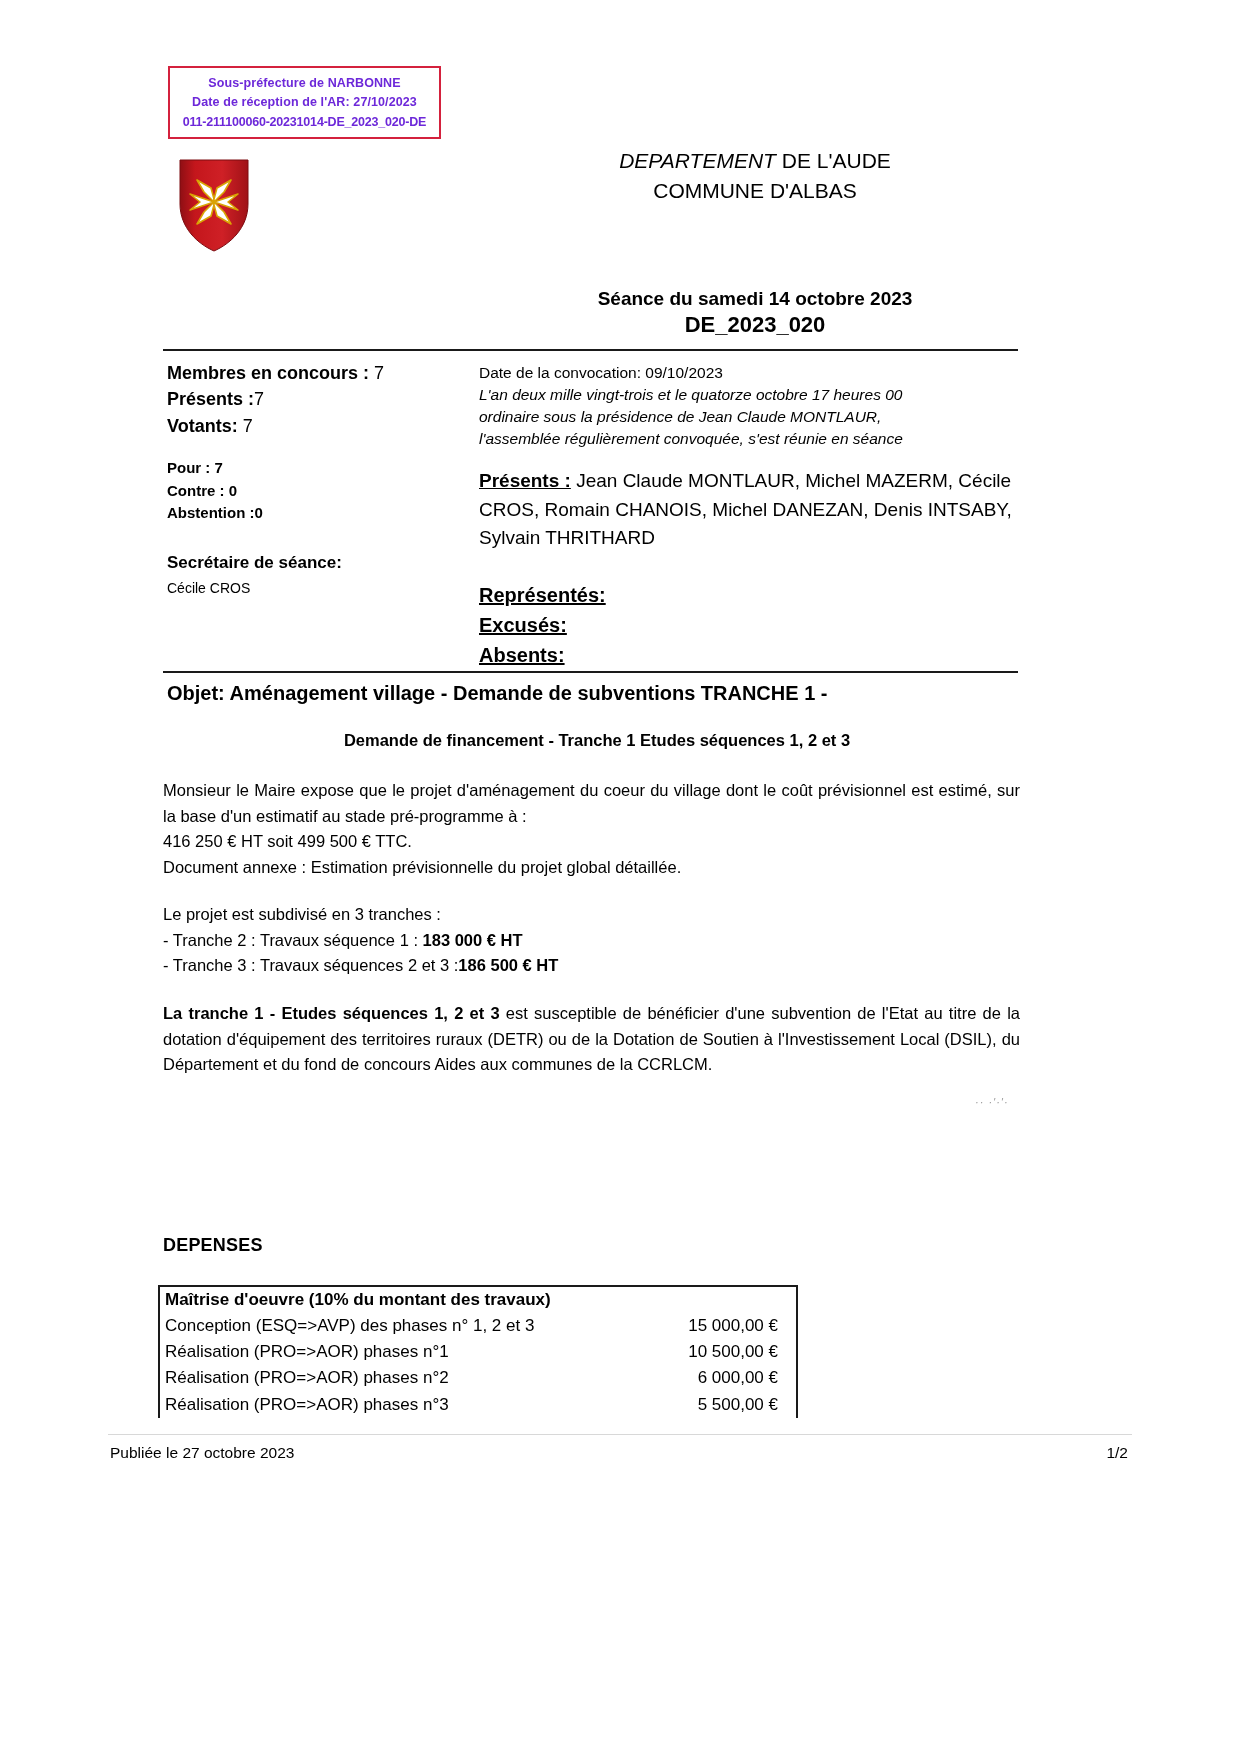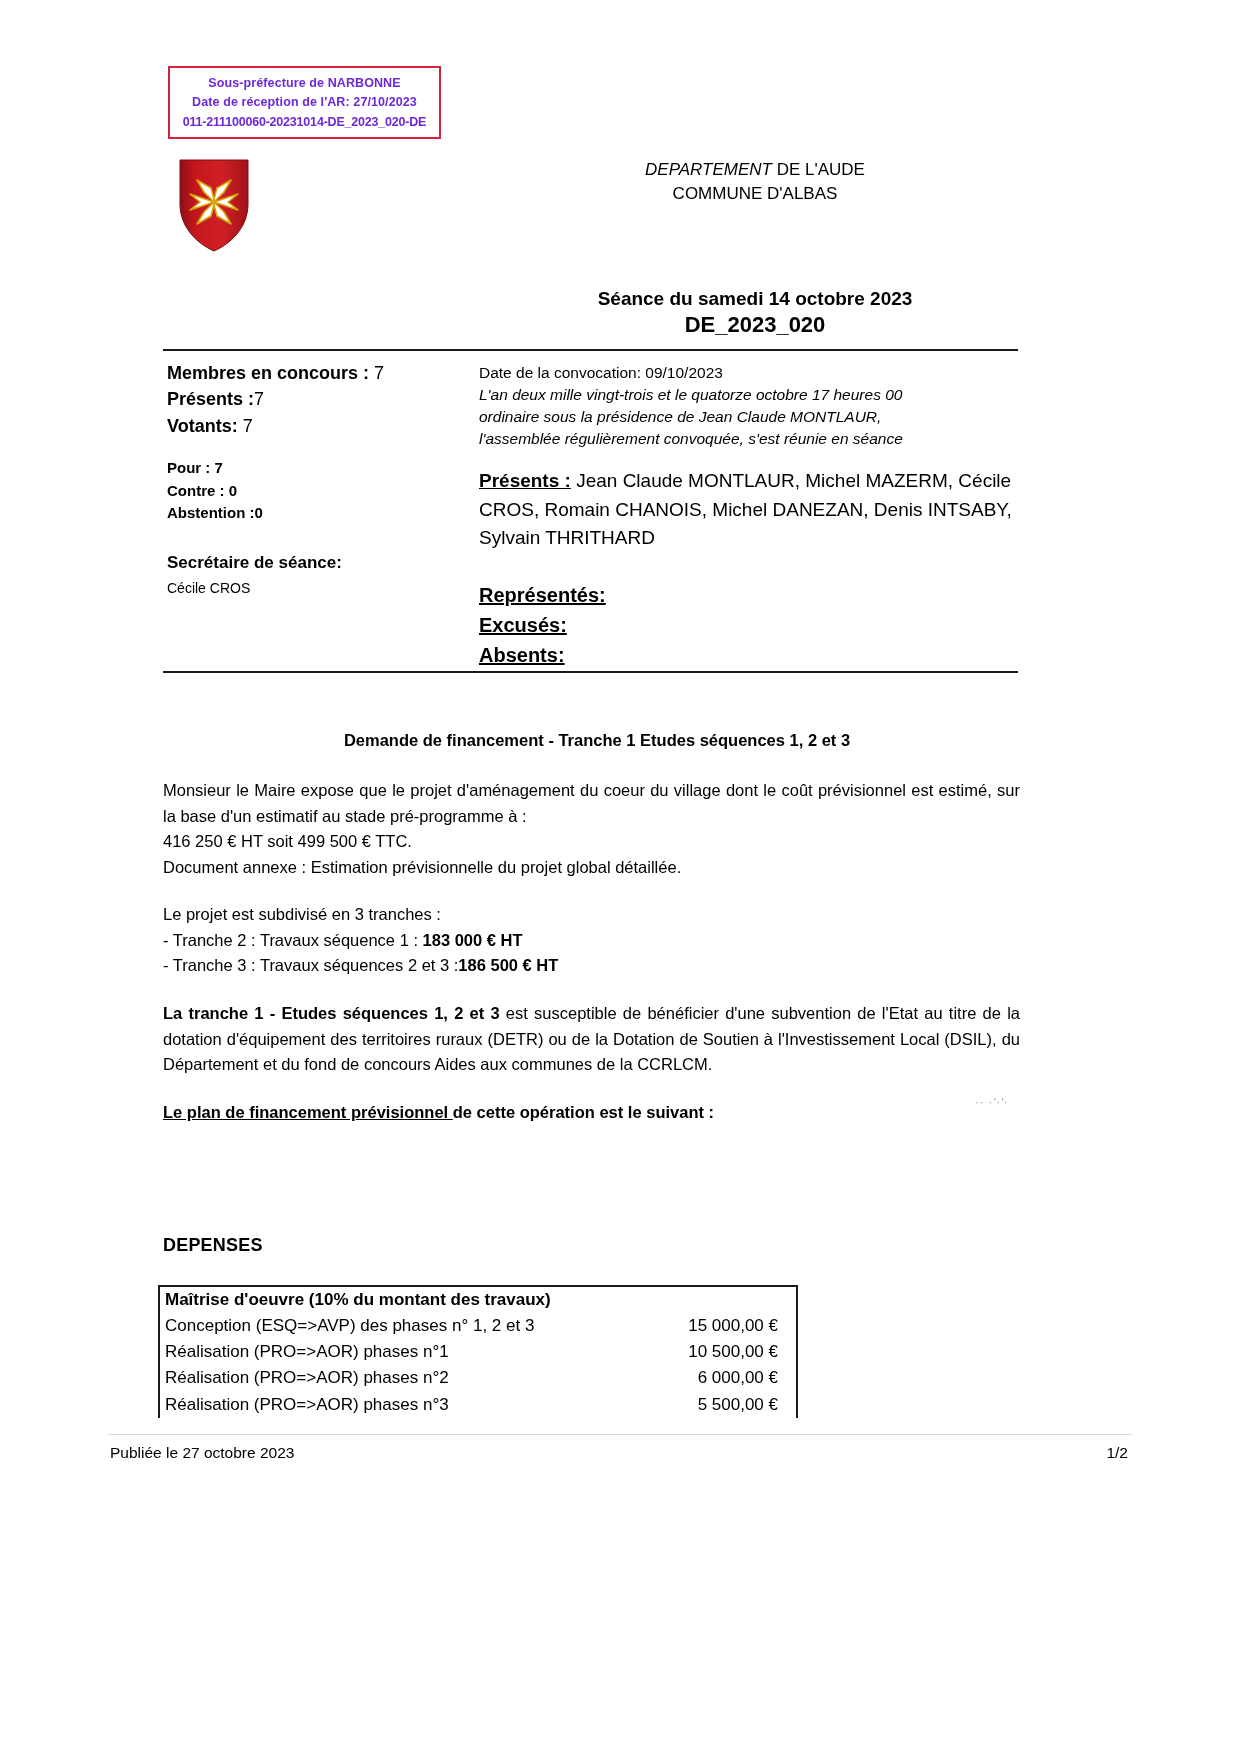--- a/index.html
+++ b/index.html
@@ -47,24 +47,24 @@
     left: 178px;
     top: 158px;
     width: 72px;
     height: 95px;
   }
 
   
   .header-right {
     position: absolute;
     left: 470px;
-    top: 158px;
+    top: 146px;
     width: 570px;
     text-align: center;
-    font-size: 17px;
+    font-size: 21px;
     line-height: 1.42;
   }
   .header-right .dept-italic { font-style: italic; }
 
   .seance {
     position: absolute;
     left: 470px;
     top: 285px;
     width: 570px;
     text-align: center;
@@ -323,34 +323,34 @@
     <div class="presents-block"><span class="u-bold">Présents :</span><span> Jean Claude MONTLAUR, Michel MAZERM, Cécile CROS, Romain CHANOIS, Michel DANEZAN, Denis INTSABY, Sylvain THRITHARD</span></div>
     <div class="roles">
       <div><span>Représentés:</span></div>
       <div><span>Excusés:</span></div>
       <div><span>Absents:</span></div>
     </div>
   </div>
 
   <div class="rule rule-2"></div>
 
+  <div class="objet">Objet: Aménagement village - Demande de subventions TRANCHE 1 -</div>
   <div class="subtitle">Demande de financement - Tranche 1  Etudes séquences 1, 2 et 3</div>
 
   <div class="body-text">
     <p class="just">Monsieur le Maire expose que le projet d'aménagement du coeur du village dont le coût prévisionnel est estimé, sur la base d'un estimatif au stade pré-programme à :</p>
     <p>416 250 € HT soit 499 500 € TTC.</p>
     <p>Document annexe : Estimation prévisionnelle du projet global détaillée.</p>
     <div class="gap"></div>
     <p>Le projet est subdivisé en 3 tranches :</p>
     <p><span>- Tranche 2 : Travaux séquence 1 : </span><span class="b">183 000 € HT</span></p>
     <p><span>- Tranche 3 : Travaux séquences 2 et 3 :</span><span class="b">186 500 € HT</span></p>
     <div class="gap"></div>
     <p class="just"><span class="b">La tranche 1 - Etudes séquences 1, 2 et 3</span><span> est susceptible de bénéficier d'une subvention de l'Etat au titre de la dotation d'équipement des territoires ruraux (DETR) ou de la Dotation de Soutien à l'Investissement Local (DSIL), du Département et du fond de concours Aides aux communes de la CCRLCM.</span></p>
     <div class="gap"></div>
-    <p class="b"><span class="u">Le plan de financement prévisionnel </span><span>de cette opération est le suivant :</span></p>
   </div>
 
   <div class="artifact" style="left:975px; top:1096px;">·· ·'·'·</div>
 
   <div class="depenses-title">DEPENSES</div>
 
   <div class="table">
     <div class="trow head">
       <div class="lbl">Maîtrise d'oeuvre (10% du montant des travaux)</div>
       <div class="amt"></div>

